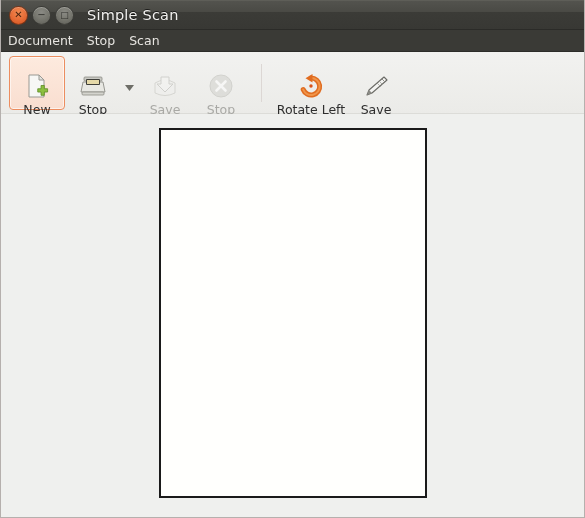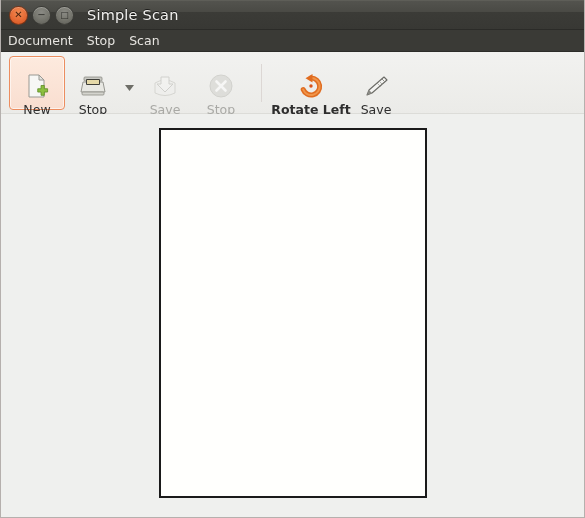--- a/index.html
+++ b/index.html
@@ -113,21 +113,21 @@
     height: 54px;
     display: flex;
     flex-direction: column;
     align-items: center;
     justify-content: flex-start;
     padding-top: 16px;
     box-sizing: border-box;
     border: 1px solid transparent;
     border-radius: 4px;
   }
-  .tbtn.wide { width: 74px; font-weight: bold; }
+  .tbtn.wide { width: 74px; }
   .tbtn.active {
     background: linear-gradient(to bottom, #fdeade 0%, #f9ded0 100%);
     border: 1px solid #ec8d5f;
     box-shadow: inset 0 0 0 1px rgba(255,255,255,0.6);
   }
   .tlabel {
     font-size: 12.5px;
     color: #2e2e2e;
     margin-top: 3px;
     white-space: nowrap;

